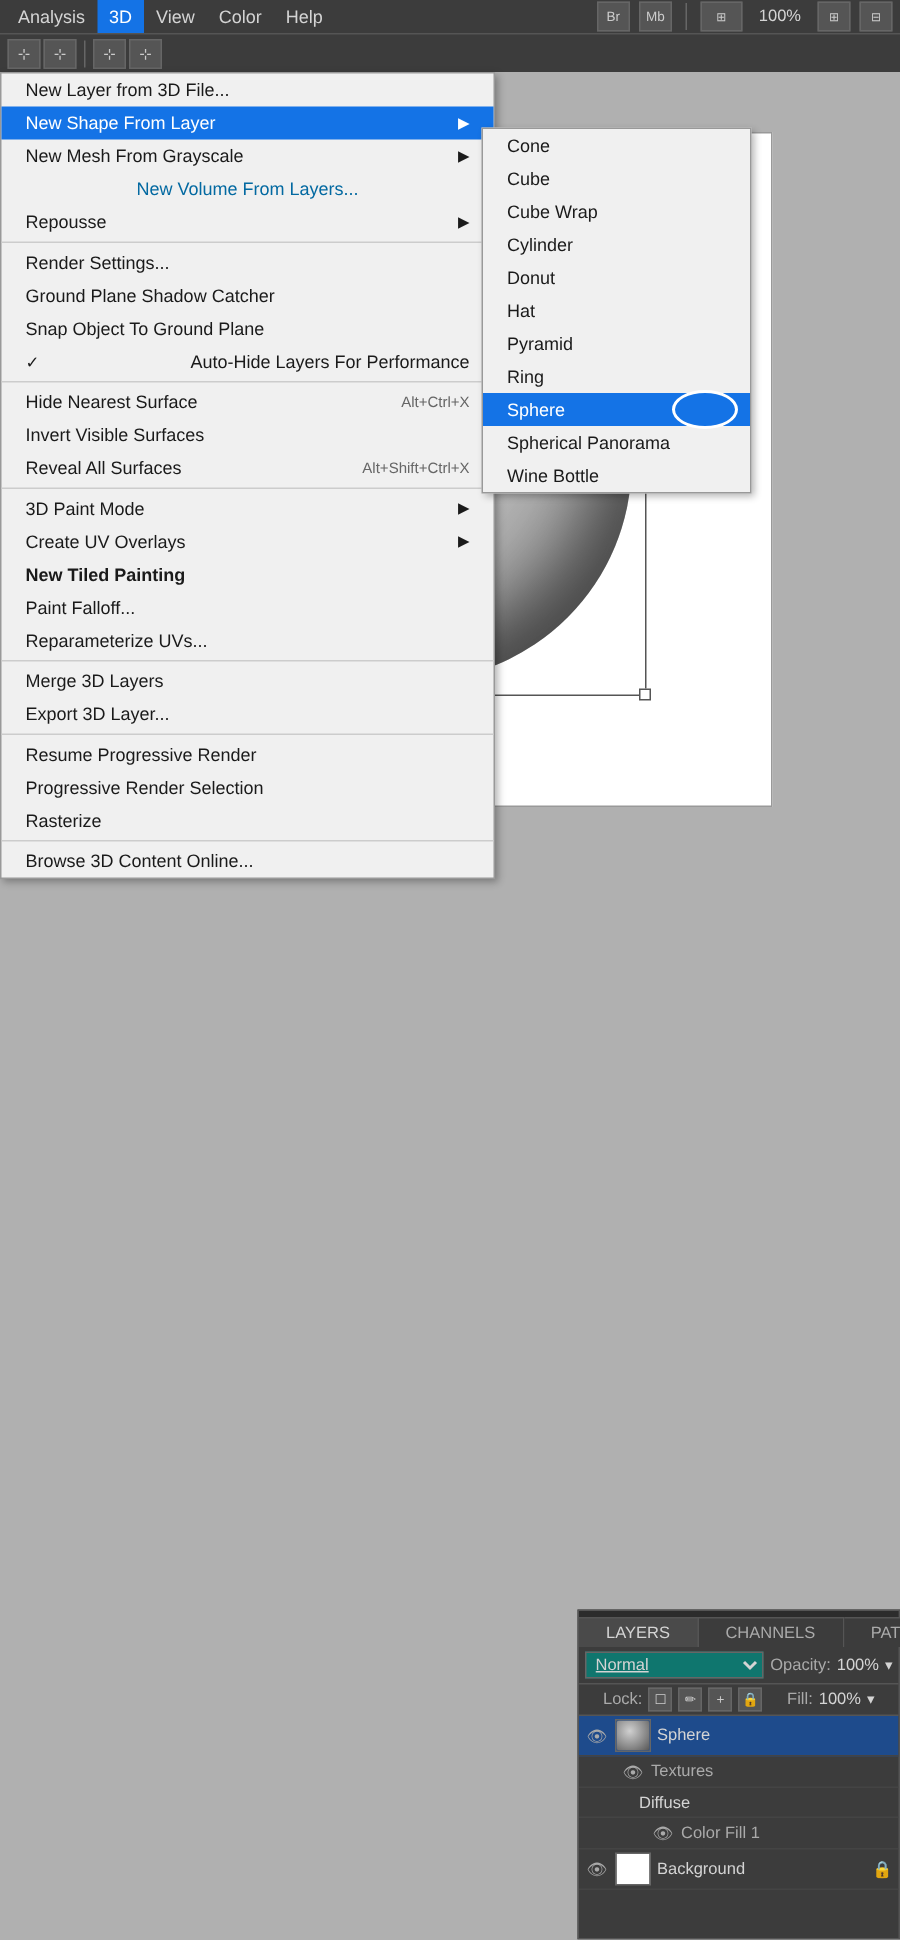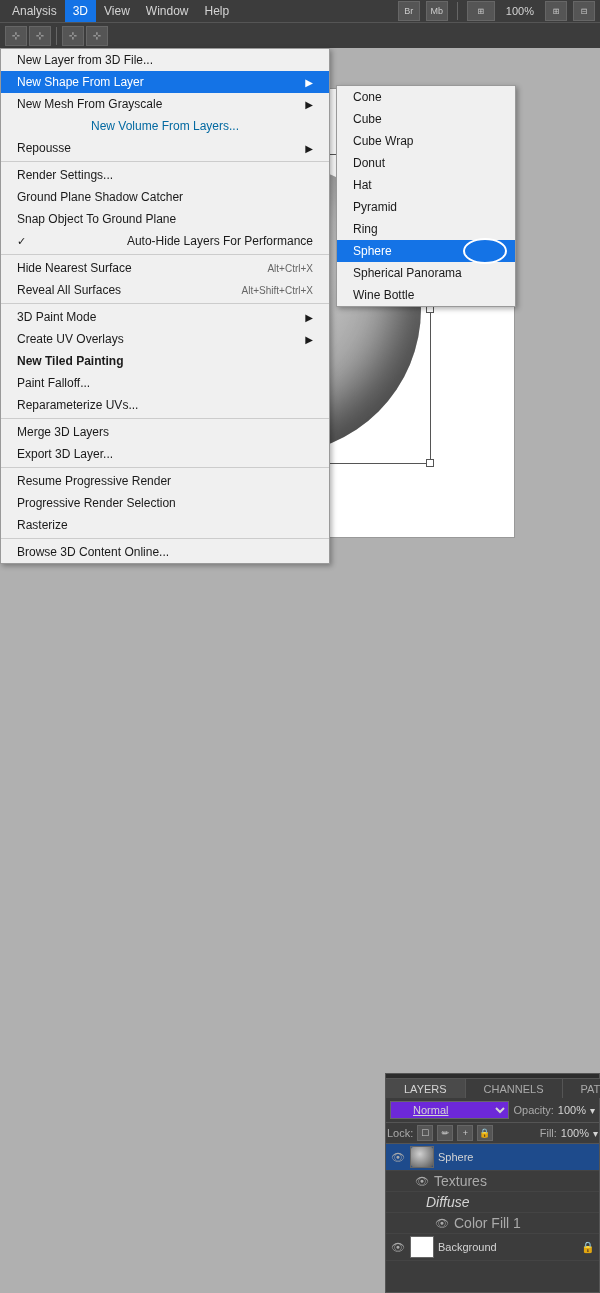--- a/index.html
+++ b/index.html
@@ -126,21 +126,21 @@
       margin: 2px 0;
     }
 
     
     .sub-menu {
       width: 180px;
       background: #f0f0f0;
       border: 1px solid #999;
       box-shadow: 2px 2px 5px rgba(0,0,0,0.3);
       position: absolute;
-      left: 336px;
+      left: 321px;
       top: 37px;
     }
 
     .sub-menu-row {
       padding: 4px 16px;
       cursor: pointer;
       color: #1a1a1a;
       font-size: 12px;
       height: 22px;
       display: flex;
@@ -274,47 +274,47 @@
     }
 
     .layers-controls {
       display: flex;
       align-items: center;
       padding: 3px 4px;
       gap: 4px;
       border-bottom: 1px solid #555;
     }
     .blend-select {
-      background: #6d28d9;
+      background: #0f766e;
       color: #d4d4d4;
       border: 1px solid #666;
       font-size: 11px;
       height: 18px;
-      padding: 0 18px;
+      padding: 0 2px;
       flex: 1;
       text-decoration: underline;
     }
     .opacity-label {
       color: #aaa;
       font-size: 11px;
     }
     .opacity-value {
       color: #d4d4d4;
       font-size: 11px;
     }
     .opacity-btn {
       color: #d4d4d4;
       font-size: 10px;
       cursor: pointer;
     }
 
     .layers-lock-row {
       display: flex;
       align-items: center;
-      padding: 2px 1px;
+      padding: 2px 16px;
       gap: 4px;
       border-bottom: 1px solid #555;
     }
     .lock-label {
       color: #aaa;
       font-size: 11px;
     }
     .lock-icon {
       width: 16px;
       height: 16px;
@@ -396,24 +396,23 @@
 
     .sub-layer-item {
       display: flex;
       align-items: center;
       padding: 2px 4px 2px 28px;
       border-bottom: 1px solid #444;
       min-height: 20px;
     }
     .sub-layer-name {
       color: #aaa;
-      font-size: 14px;
+      font-size: 11px;
     }
     .sub-layer-name.italic {
-      font-style: italic;
       color: #d4d4d4;
     }
     .sub-layer-eye {
       width: 16px;
       height: 16px;
       margin-right: 4px;
       display: flex;
       align-items: center;
       justify-content: center;
       cursor: pointer;
@@ -440,21 +439,21 @@
       cursor: pointer;
     }
   </style>
 </head>
 <body>
 
 <div class="menu-bar">
   <div class="menu-item">Analysis</div>
   <div class="menu-item menu-item-3d">3D</div>
   <div class="menu-item">View</div>
-  <div class="menu-item">Window</div>
+  <div class="menu-item">Color</div>
   <div class="menu-item">Help</div>
   <div style="margin-left: auto; display: flex; align-items: center; gap: 4px;">
     <div class="toolbar-btn" style="font-size:9px; color:#ccc;">Br</div>
     <div class="toolbar-btn" style="font-size:9px; color:#ccc;">Mb</div>
     <div class="toolbar-separator"></div>
     <div class="toolbar-btn" style="width:28px; font-size:8px;">⊞</div>
     <span class="zoom-display">100%</span>
     <div class="toolbar-btn" style="font-size:8px;">⊞</div>
     <div class="toolbar-btn" style="font-size:8px;">⊟</div>
   </div>
@@ -584,20 +583,23 @@
       </div>
     <div class="menu-row with-check">
         <span>Auto-Hide Layers For Performance</span>
       </div>
     <div class="menu-separator"></div>
     <div class="menu-row">
       <span>Hide Nearest Surface</span>
       <span class="shortcut">Alt+Ctrl+X</span>
     </div>
     <div class="menu-row">
+        <span>Invert Visible Surfaces</span>
+      </div>
+    <div class="menu-row">
       <span>Reveal All Surfaces</span>
       <span class="shortcut" style="font-size:10px;">Alt+Shift+Ctrl+X</span>
     </div>
     <div class="menu-separator"></div>
     <div class="menu-row">
       <span>3D Paint Mode</span>
       <span class="arrow">▶</span>
     </div>
     <div class="menu-row">
       <span>Create UV Overlays</span>
@@ -632,20 +634,21 @@
     <div class="menu-separator"></div>
     <div class="menu-row">
         <span>Browse 3D Content Online...</span>
       </div>
   </div>
 
   <div class="sub-menu">
     <div class="sub-menu-row">Cone</div>
     <div class="sub-menu-row">Cube</div>
     <div class="sub-menu-row">Cube Wrap</div>
+    <div class="sub-menu-row">Cylinder</div>
     <div class="sub-menu-row">Donut</div>
     <div class="sub-menu-row">Hat</div>
     <div class="sub-menu-row">Pyramid</div>
     <div class="sub-menu-row">Ring</div>
     <div class="sub-menu-row selected selected-circle">Sphere</div>
     <div class="sub-menu-row">Spherical Panorama</div>
     <div class="sub-menu-row">Wine Bottle</div>
   </div>
 </div>
 

